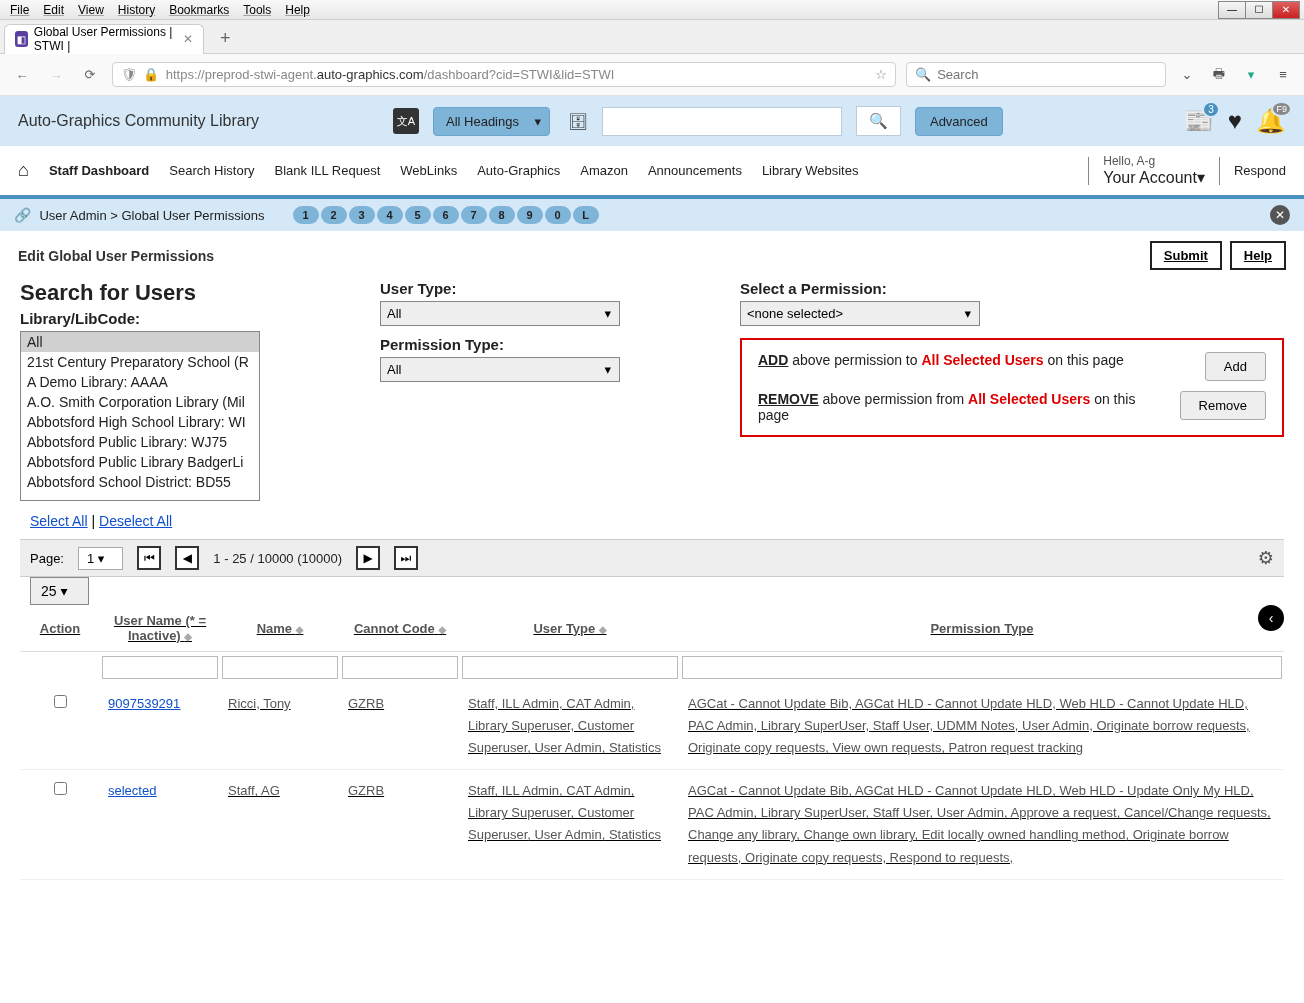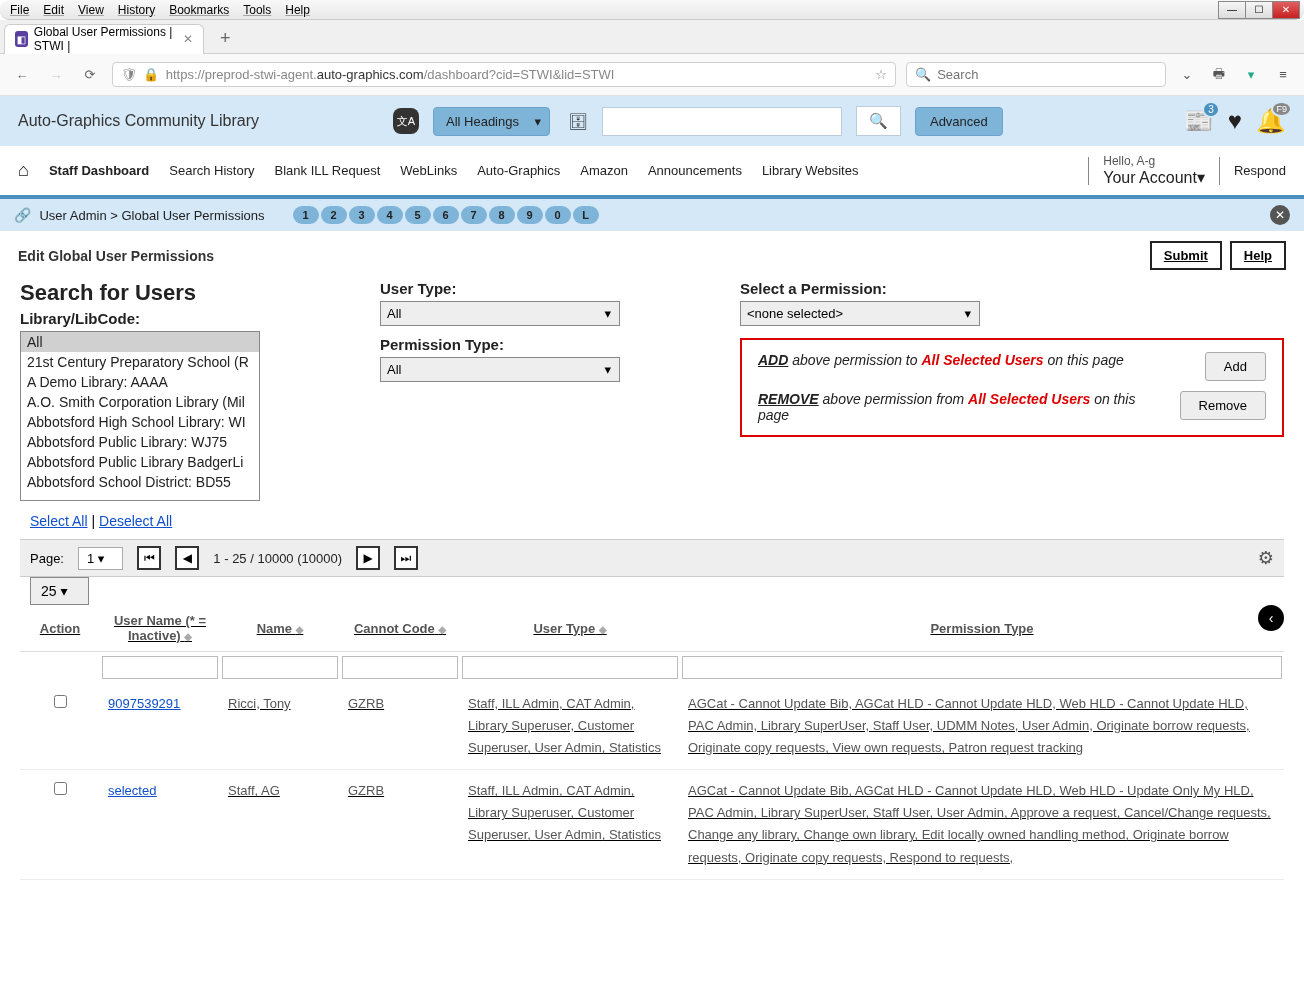--- a/index.html
+++ b/index.html
@@ -1,19 +1,19 @@
 <!DOCTYPE html>
 <html><head>
 <meta charset="utf-8">
 <style>
 * { box-sizing: border-box; margin: 0; padding: 0; }
 body { font-family: Arial, sans-serif; font-size: 13px; background: #fff; overflow: hidden; }
 
 
-.window-chrome { background: linear-gradient(#f8f8f8, #e8e8e8); border-bottom: 1px solid #ccc; display: flex; align-items: center; height: 20px; padding: 0 4px; border-radius: 9px; }
+.window-chrome { background: linear-gradient(#f8f8f8, #e8e8e8); border-bottom: 1px solid #ccc; display: flex; align-items: center; height: 20px; padding: 0 4px; }
 .window-chrome .menu { display: flex; gap: 2px; }
 .window-chrome .menu span { padding: 2px 6px; font-size: 12px; text-decoration: underline; text-decoration-color: rgba(0,0,0,0.3); cursor: default; }
 .window-controls { margin-left: auto; display: flex; }
 .window-controls div { width: 28px; height: 18px; border: 1px solid #888; margin-left: -1px; display:flex; align-items:center; justify-content:center; font-size:10px; background:linear-gradient(#f5f5f5,#ddd);}
 .window-controls .close { background: linear-gradient(#e06060,#c82020); color:#fff; }
 
 
 .tab-bar { background: #f0f0f0; display:flex; align-items:center; height: 34px; padding: 4px 4px 0; border-bottom:1px solid #d0d0d0;}
 .tab { background:#fff; border:1px solid #ccc; border-bottom:none; border-radius:6px 6px 0 0; padding:6px 10px; display:flex; align-items:center; gap:6px; font-size:12px; max-width:200px; height:30px;}
 .tab .favicon { width:16px;height:16px;background:#5a3ea0;border-radius:3px;display:flex;align-items:center;justify-content:center;color:#fff;font-size:10px;}
@@ -28,21 +28,21 @@
 .url-text { flex:1; font-size:13px; color:#888; white-space:nowrap; overflow:hidden;}
 .url-text .domain { color:#333; }
 .star-icon { color:#888; }
 .search-box { width:260px; display:flex; align-items:center; background:#fff; border:1px solid #d0d0d0; border-radius:4px; padding:4px 8px; gap:6px;}
 .search-box input { border:none; outline:none; flex:1; font-size:13px;}
 .toolbar-icon { width:22px; height:22px; display:flex; align-items:center; justify-content:center; color:#555; cursor:pointer;}
 
 
 .app-header { background:#d5e8f7; padding:10px 18px; display:flex; align-items:center; gap:14px; }
 .app-title { font-size:16px; color:#333; font-weight:400;}
-.app-logo { width:26px;height:26px;background:#333;border-radius:8px;display:flex;align-items:center;justify-content:center;color:#fff;font-size:11px; margin-left:120px;}
+.app-logo { width:26px;height:26px;background:#333;border-radius:3px;display:flex;align-items:center;justify-content:center;color:#fff;font-size:11px; margin-left:120px;}
 .headings-dropdown { background:#7fb4d9; border:1px solid #6aa3cc; border-radius:4px; padding:6px 30px 6px 12px; color:#222; position:relative; font-size:13px;}
 .headings-dropdown::after { content:'▾'; position:absolute; right:8px;}
 .db-icon { font-size:16px; color:#333; margin-left:4px;}
 .app-search-input { flex:0 0 240px; background:#fff; border:1px solid #bcd; padding:6px; }
 .app-search-btn { background:#fff; border:1px solid #bcd; padding:5px 12px; color:#4a90c0; font-size:15px;}
 .advanced-btn { background:#7fb4d9; border:1px solid #6aa3cc; border-radius:4px; padding:6px 14px; color:#222; font-size:13px;}
 .header-right { margin-left:auto; display:flex; align-items:center; gap:14px;}
 .header-icon-wrap { position:relative; font-size:24px; color:#222;}
 .badge { position:absolute; top:-6px; right:-6px; background:#4a90c0; color:#fff; border-radius:50%; font-size:10px; padding:1px 4px; border:2px solid #d5e8f7;}
 .badge.f9 { background:#888; font-size:9px; padding:1px 3px;}
@@ -81,21 +81,21 @@
 
 .library-listbox { width:240px; height:170px; border:1px solid #888; background:#fff; overflow-y:scroll; font-size:14px;}
 .library-listbox .opt { padding:2px 6px; cursor:default; color:#222;}
 .library-listbox .opt.selected { background:#d0d0d0;}
 
 .dropdown { width:240px; border:1px solid #888; background:#eee; padding:4px 6px; font-size:13px; position:relative;}
 .dropdown::after { content:'▾'; position:absolute; right:8px;}
 
 .red-box { border:2px solid #d00; padding:12px 16px; margin-top:12px;}
 .red-box-row { display:flex; align-items:flex-start; gap:20px; margin-bottom:10px;}
-.red-box-text { flex:1; font-size:14px; color:#222;font-style:italic;}
+.red-box-text { flex:1; font-size:14px; color:#222;}
 .red-box-text .underline { text-decoration:underline; font-weight:bold;}
 .red-box-text .red { color:#d00; font-weight:bold;}
 .btn-gray { background:#eee; border:1px solid #aaa; border-radius:3px; padding:6px 18px; font-size:13px; cursor:pointer;}
 
 .select-links { margin:12px 0 0 10px; font-size:14px;}
 .select-links a { color:#1050cc; text-decoration:underline; cursor:pointer;}
 
 
 .grid-toolbar { background:#eee; border-top:1px solid #ccc; border-bottom:1px solid #ccc; padding:6px 10px; display:flex; align-items:center; gap:14px; margin-top:10px;}
 .page-select { border:1px solid #aaa; padding:3px 18px 3px 8px; background:#fff;}

